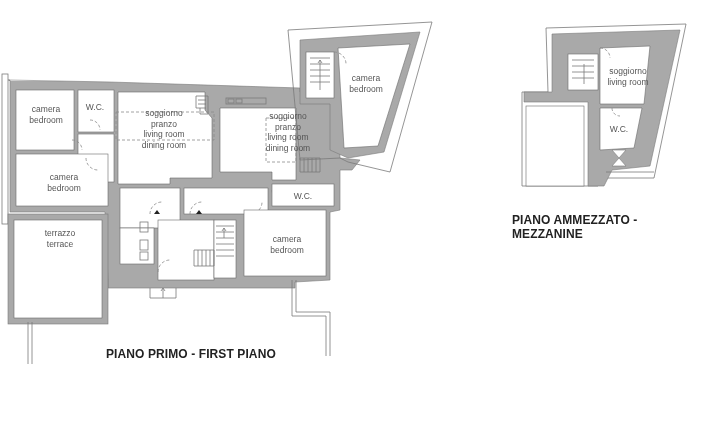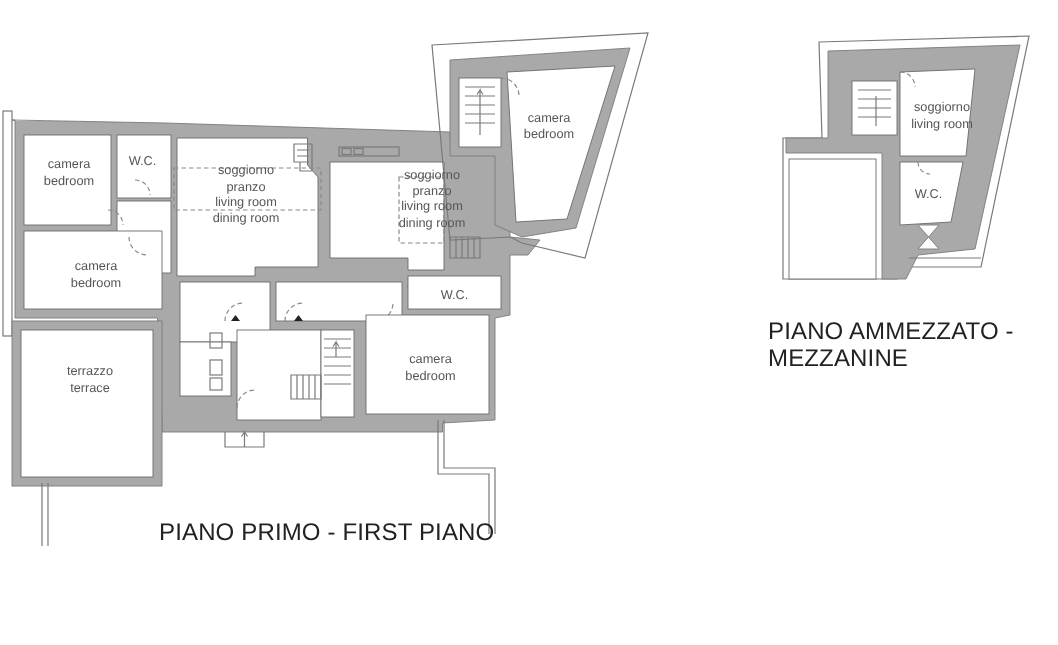--- a/index.html
+++ b/index.html
@@ -3,21 +3,21 @@
 <meta charset="utf-8">
 <style>
   html, body { margin: 0; padding: 0; background: #ffffff; }
   body { width: 705px; height: 430px; position: relative; overflow: hidden; font-family: "Liberation Sans", sans-serif; }
   svg { position: absolute; left: 0; top: 0; }
   .wall { fill: #a9a9a9; stroke: #7a7a7a; stroke-width: 0.6; }
   .room { fill: #ffffff; stroke: #6a6a6a; stroke-width: 0.6; }
   .thin { fill: none; stroke: #7a7a7a; stroke-width: 0.8; }
   .dash { fill: none; stroke: #8a8a8a; stroke-width: 0.8; stroke-dasharray: 3 2; }
   .lbl { position: absolute; font-size: 8.5px; color: #555; text-align: center; line-height: 10.5px; white-space: pre-line; }
-  .title { position: absolute; font-size: 16px; font-weight: normal; color: #222; letter-spacing: 0.1px; }
+  .title { position: absolute; font-size: 12px; font-weight: bold; color: #222; letter-spacing: 0.1px; }
 </style>
 </head>
 <body>
 
 <svg width="705" height="430" viewBox="0 0 705 430">
 
   <g>
 
     <polygon class="wall" points="8,80 110,82 300,88 300,92 340,92 340,158 360,160 352,170 340,170 340,210 330,212 330,280 295,282 295,288 108,288 108,280 105,212 10,212 10,80"></polygon>
 
@@ -139,20 +139,20 @@
 bedroom</div>
 <div class="lbl" style="left:258px;top:111px;width:60px;">soggiorno
 pranzo
 living room
 dining room</div>
 <div class="lbl" style="left:340px;top:73px;width:52px;">camera
 bedroom</div>
 <div class="lbl" style="left:286px;top:191px;width:34px;">W.C.</div>
 <div class="lbl" style="left:258px;top:234px;width:58px;">camera
 bedroom</div>
-<div class="lbl" style="left:30px;top:242px;width:60px;">terrazzo
+<div class="lbl" style="left:30px;top:228px;width:60px;">terrazzo
 terrace</div>
 <div class="title" style="left:106px;top:347px;">PIANO PRIMO - FIRST PIANO</div>
 
 <div class="lbl" style="left:604px;top:66px;width:48px;">soggiorno
 living room</div>
 <div class="lbl" style="left:604px;top:124px;width:30px;">W.C.</div>
 <div class="title" style="left:512px;top:213px;">PIANO AMMEZZATO - MEZZANINE</div>
 
 </body></html>

